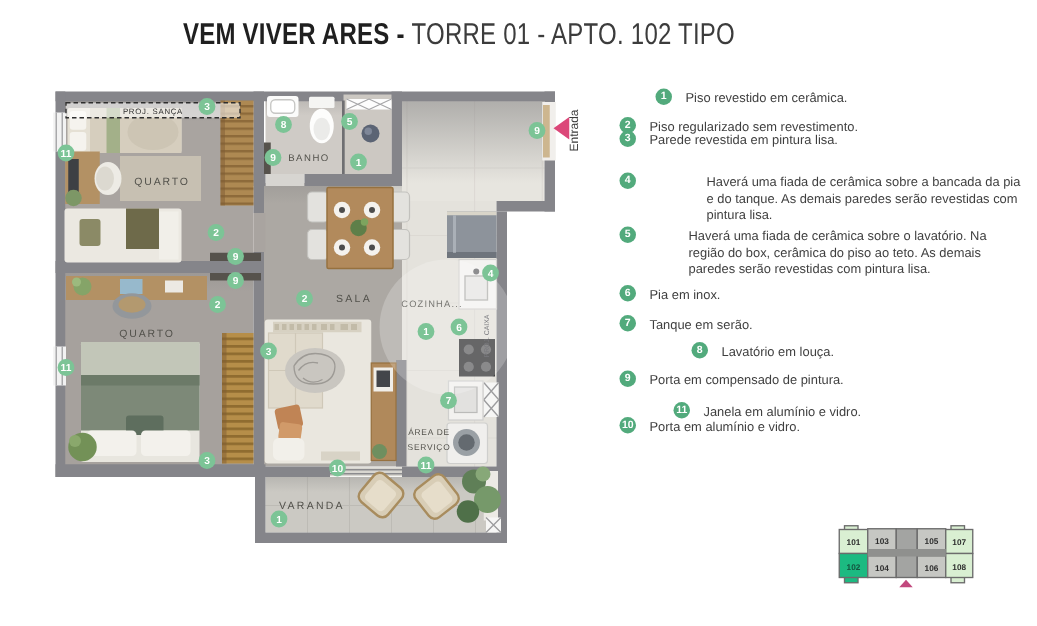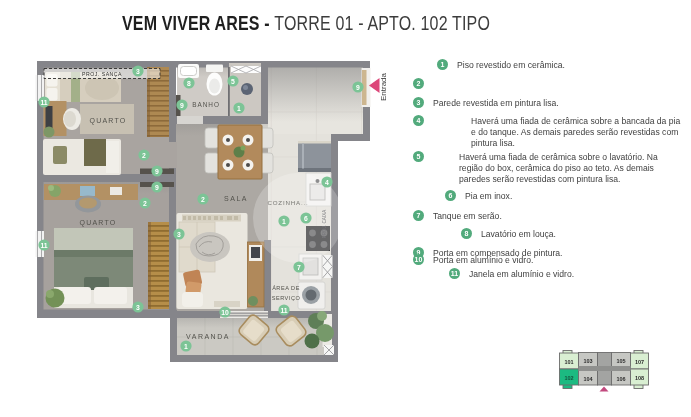--- a/index.html
+++ b/index.html
@@ -514,58 +514,59 @@
 
   <div class="legend">
 
     <div class="li" style="top:59px;padding-left:24px;">
         <div class="num">1</div>
         <div class="txt">Piso revestido em cerâmica.</div>
       </div>
 
     <div class="li" style="top:78px;">
         <div class="num">2</div>
-      </div>
-
-    <div class="li" style="top:97px;">
+        <div class="txt">Piso regularizado sem revestimento.</div>
+      </div>
+
+    <div class="li" style="top:87px;">
         <div class="num">3</div>
         <div class="txt">Parede revestida em pintura lisa.</div>
       </div>
 
     <div class="li" style="top:115px;gap:38px;">
         <div class="num">4</div>
         <div class="txt">Haverá uma fiada de cerâmica sobre a bancada da pia<br>e do tanque. As demais paredes serão revestidas com<br>pintura lisa.</div>
       </div>
 
     <div class="li" style="top:151px;gap:26px;">
         <div class="num">5</div>
         <div class="txt">Haverá uma fiada de cerâmica sobre o lavatório. Na<br>região do box, cerâmica do piso ao teto. As demais<br>paredes serão revestidas com pintura lisa.</div>
       </div>
 
-    <div class="li" style="top:190px;margin-left:32px;">
+    <div class="li" style="top:190px;">
         <div class="num">6</div>
         <div class="txt">Pia em inox.</div>
       </div>
 
     <div class="li" style="top:210px;">
         <div class="num">7</div>
         <div class="txt">Tanque em serão.</div>
       </div>
 
     <div class="li" style="top:228px;margin-left:48px;">
         <div class="num">8</div>
         <div class="txt">Lavatório em louça.</div>
       </div>
 
     <div class="li" style="top:247px;">
         <div class="num">9</div>
         <div class="txt">Porta em compensado de pintura.</div>
       </div>
 
-    <div class="li" style="top:254px;align-items:center;">
+    <div class="li" style="top:278px;align-items:center;">
         <div class="num">10</div>
         <div class="txt">Porta em alumínio e vidro.</div>
       </div>
 
     <div class="li" style="top:268px;margin-left:36px;">
         <div class="num">11</div>
         <div class="txt">Janela em alumínio e vidro.</div>
       </div>
   </div>
 </div>

